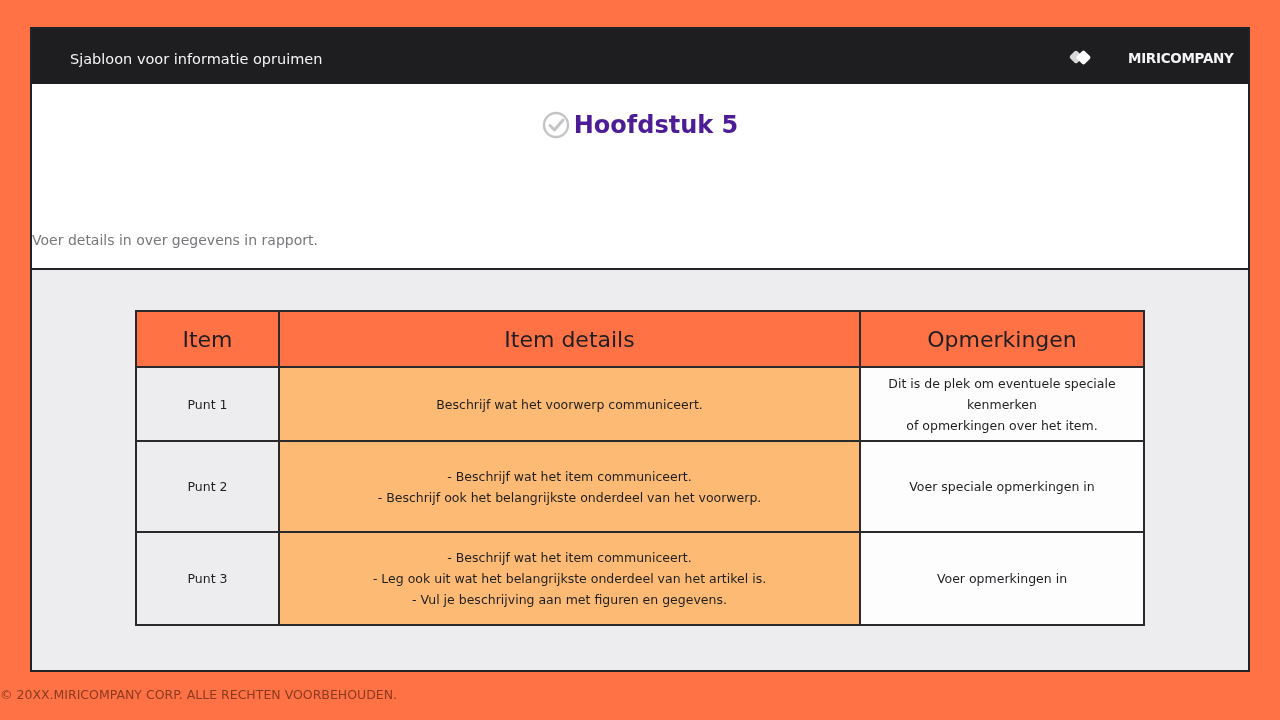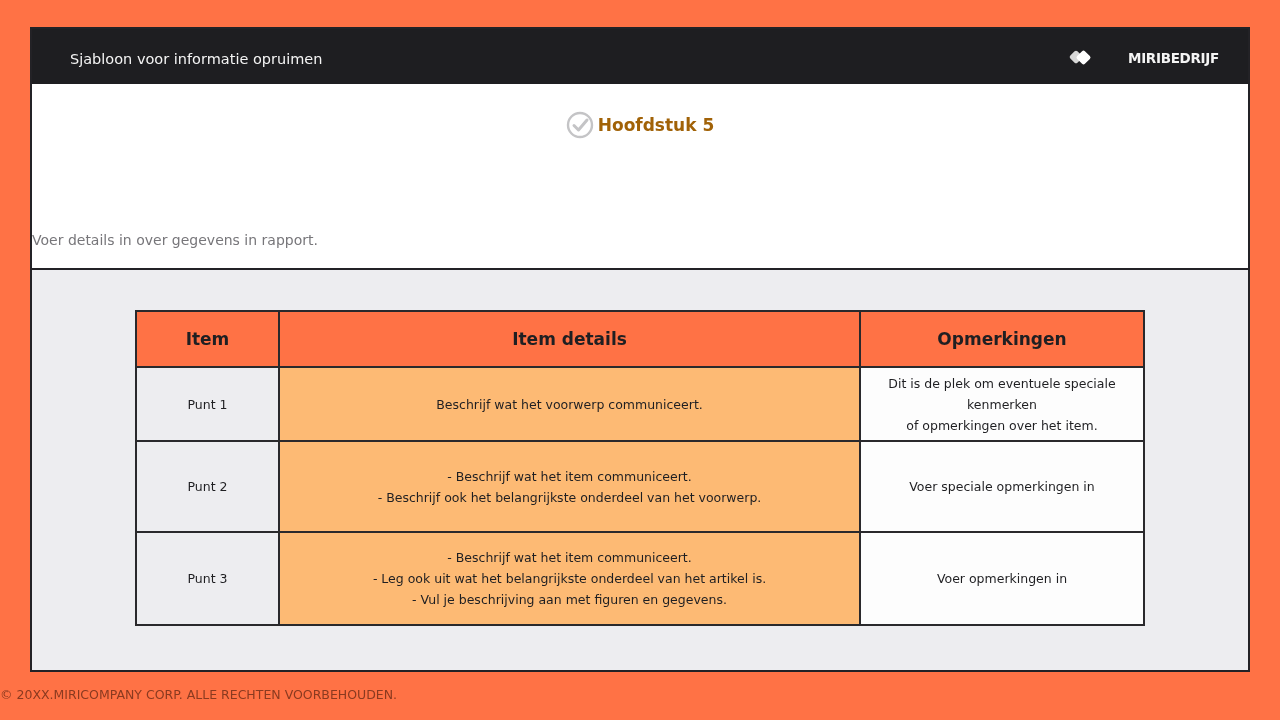--- a/index.html
+++ b/index.html
@@ -41,23 +41,23 @@
     }
     .header {
       position: absolute; left: 0; top: 55px;
       width: 100%; height: 186px;
       background: #ffffff;
       border-bottom: 2px solid #232226;
     }
     .chapter {
       position: absolute; left: 0; width: 100%; top: 27px;
       display: flex; justify-content: center; align-items: center;
-      color: #a16207;
+      color: #4c1d95;
       font-weight: bold;
-      font-size: 17px;
+      font-size: 24px;
       font-family: "DejaVu Sans", sans-serif;
     }
     .chapter svg { margin-right: 4px; }
     .main-title {
       position: absolute; left: 0; width: 100%; top: 76px;
       text-align: center;
       font-family: "DejaVu Sans", sans-serif;
       font-weight: bold;
       font-size: 41px;
       color: #1f1f22;
@@ -78,22 +78,22 @@
     table {
       width: 1010px;
       border-collapse: collapse;
       border: 2px solid #2a292c;
       font-family: "DejaVu Sans", sans-serif;
       color: #1f1f22;
     }
     th {
       background: #ff7245;
       height: 56px;
-      font-size: 17px;
-      font-weight: bold;
+      font-size: 22px;
+      font-weight: normal;
       border: 2px solid #2a292c;
       text-align: center;
     }
     td {
       border: 1px solid #2a292c;
       border-left: 2px solid #2a292c;
       border-right: 2px solid #2a292c;
       text-align: center;
       font-size: 12.5px;
       line-height: 21px;
@@ -122,21 +122,21 @@
 
 <div class="frame">
   <div class="topbar">
     <span class="title">Sjabloon voor informatie opruimen</span>
     <span class="logo">
       <svg width="26" height="18" viewBox="0 0 26 18">
         <rect x="3" y="3" width="10" height="10" rx="2" fill="#d8d8d8" transform="rotate(45 8 8)"></rect>
         <rect x="10" y="3" width="11" height="11" rx="2" fill="#ffffff" transform="rotate(45 15.5 8.5)"></rect>
       </svg>
     </span>
-    <span class="brand">MIRIBEDRIJF</span>
+    <span class="brand">MIRICOMPANY</span>
   </div>
 
   <div class="header">
     <div class="chapter">
       <svg width="28" height="28" viewBox="0 0 28 28">
         <circle cx="14" cy="14" r="12" fill="none" stroke="#c4c4c6" stroke-width="2.4"></circle>
         <path d="M8 14.5 L12.5 19 L21 9" fill="none" stroke="#c4c4c6" stroke-width="3" stroke-linecap="round" stroke-linejoin="round"></path>
       </svg>
       <span>Hoofdstuk 5</span>
     </div>

